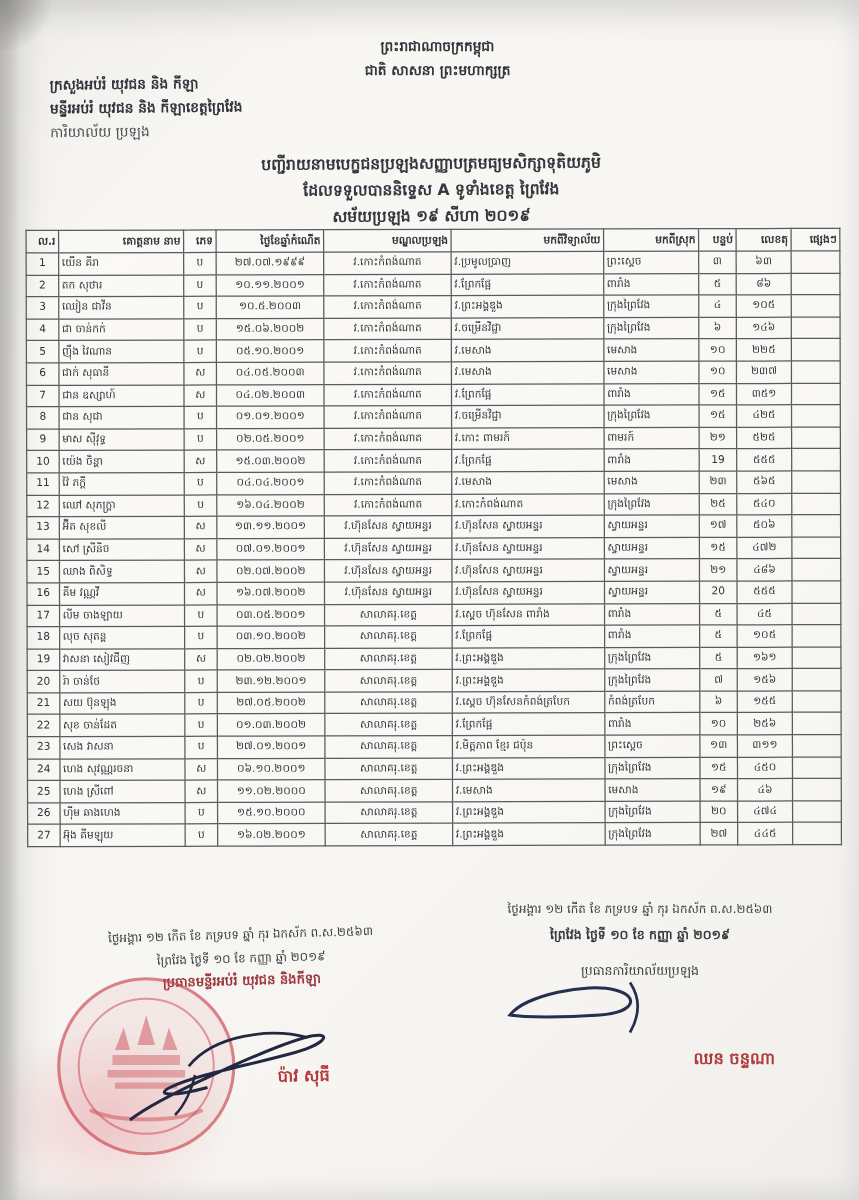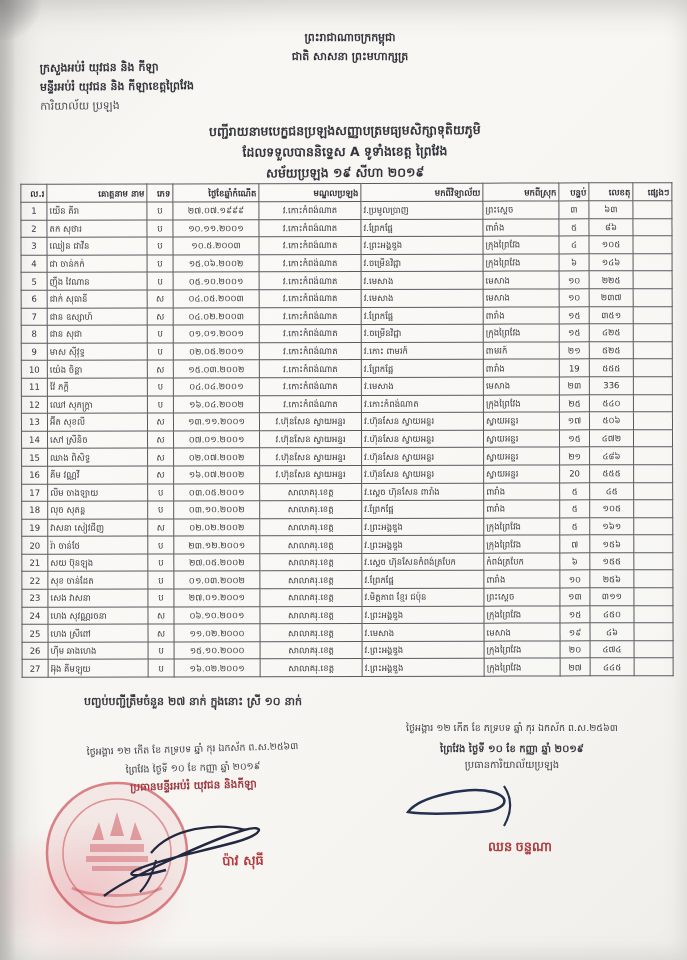--- a/index.html
+++ b/index.html
@@ -53,24 +53,24 @@
   td.c-district{text-align:left;padding-left:3px;margin-top:48px;}
   td.c-room{text-align:center;}
   td.c-desk{text-align:center;}
 
   .note{position:absolute;top:694px;left:84px;font-size:11px;color:#3a3b42;font-weight:bold;}
 
   .sign-right{position:absolute;top:720px;left:352px;width:320px;text-align:center;
     font-size:10px;line-height:15px;color:#3a3b42;}
   .sign-right .lunar{font-size:9.5px;}
   .sign-right .pdate{margin-top:6px;font-weight:bold;}
-  .sign-right .role{margin-top:1px;}
+  .sign-right .role{margin-top:14px;}
   .sig-r{position:absolute;top:778px;left:400px;}
-  .name-right{position:absolute;top:838px;left:420px;width:200px;text-align:center;
-    font-weight:bold;font-size:13px;color:#b03b3e;font-family:Liberation Serif, serif;}
+  .name-right{position:absolute;top:838px;left:420px;width:200px;text-align:right;
+    font-weight:bold;font-size:13px;color:#b03b3e;}
 
   .sign-left{position:absolute;top:742px;left:48px;width:290px;text-align:center;
     font-size:9.5px;line-height:14px;color:#3a3b42;transform:rotate(-1.6deg);}
   .sign-left .pdate{margin-top:5px;}
   .sign-left .role{margin-top:3px;font-weight:bold;font-size:10.5px;color:#9c3740;}
   .stamp{position:absolute;top:778px;left:42px;opacity:0.85;}
   .sig-l{position:absolute;top:808px;left:96px;}
   .name-left{position:absolute;top:852px;left:168px;width:150px;text-align:center;
     font-weight:bold;font-size:13px;color:#b5393f;transform:rotate(-1deg);}
 </style>
@@ -249,21 +249,21 @@
         </tr>
         <tr>
           <td class="c-no">11</td>
           <td class="c-name">វ៉ៃ ភក្ដី</td>
           <td class="c-sex">ប</td>
           <td class="c-dob">០៤.០៤.២០០១</td>
           <td class="c-center">វ.កោះកំពង់ណាត</td>
           <td class="c-school">វ.មេសាង</td>
           <td class="c-district">មេសាង</td>
           <td class="c-room">២៣</td>
-          <td class="c-desk">336</td>
+          <td class="c-desk">៥៦៥</td>
           <td class="c-remark"></td>
         </tr>
         <tr>
           <td class="c-no">12</td>
           <td class="c-name">ឈៅ សុភក្ត្រា</td>
           <td class="c-sex">ប</td>
           <td class="c-dob">១៦.០៤.២០០២</td>
           <td class="c-center">វ.កោះកំពង់ណាត</td>
           <td class="c-school">វ.កោះកំពង់ណាត</td>
           <td class="c-district">ក្រុងព្រៃវែង</td>
@@ -447,21 +447,20 @@
           <td class="c-center">សាលាគរុ.ខេត្ត</td>
           <td class="c-school">វ.ព្រះអង្គឌួង</td>
           <td class="c-district">ក្រុងព្រៃវែង</td>
           <td class="c-room">២៧</td>
           <td class="c-desk">៤៤៥</td>
           <td class="c-remark"></td>
         </tr>
       </tbody>
   </table>
 
-  <div class="note kh">បញ្ចប់បញ្ជីត្រឹមចំនួន ២៧ នាក់ ក្នុងនោះ ស្រី ១០ នាក់</div>
 
   <div class="sign-right">
     <div class="lunar kh">ថ្ងៃអង្គារ ១២ កើត ខែ ភទ្របទ ឆ្នាំ កុរ ឯកស័ក ព.ស.២៥៦៣</div>
     <div class="pdate kh">ព្រៃវែង ថ្ងៃទី ១០ ខែ កញ្ញា ឆ្នាំ ២០១៩</div>
     <div class="role kh">ប្រធានការិយាល័យប្រឡង</div>
   </div>
   <svg class="sig-r" width="150" height="55" viewBox="0 0 150 55">
     <path d="M8 34 C20 18, 70 8, 92 14 C112 19, 108 32, 80 34 C50 36, 20 36, 8 34 Z" fill="none" stroke="#253050" stroke-width="2.4"></path>
     <path d="M104 8 C112 20, 112 34, 104 48" fill="none" stroke="#253050" stroke-width="2.2"></path>
   </svg>

